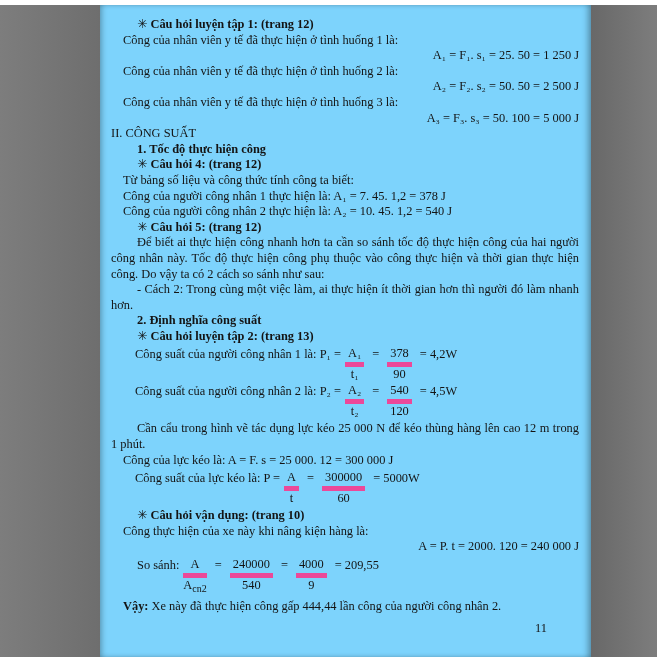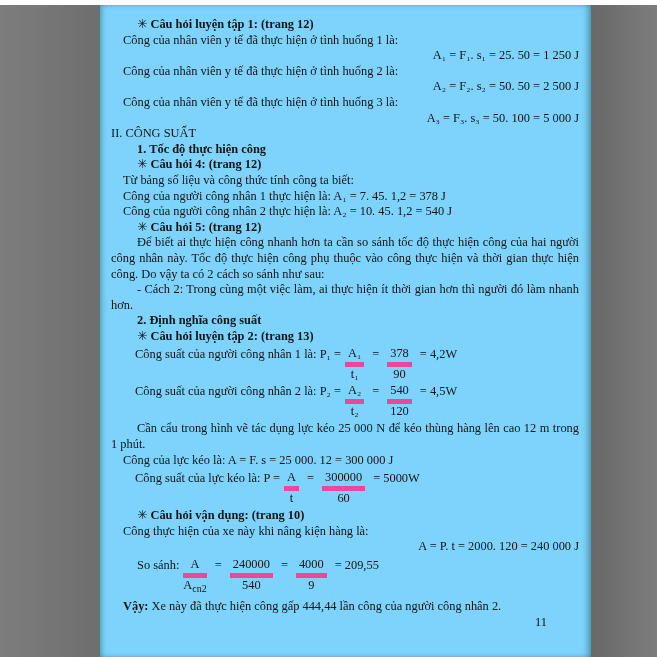--- a/index.html
+++ b/index.html
@@ -31,21 +31,21 @@
   .formula { text-align:right; }
   .sec-title { font-weight:normal; }
   .frac-line { display:flex; margin:3px 0 3px 24px; }
   .frac-line.indent-line { margin-left:26px; }
   .frac-line .op { margin:0 4px; white-space:pre; }
   .frac { display:inline-block; text-align:center; margin:0 4px; }
   .frac .num { display:block; border-bottom:5px solid #ec4899; padding:0 3px 1px; line-height:13.5px; }
   .frac .den { display:block; padding-top:1px; line-height:13.5px; }
   .frac sub { font-size:10px; }
   .conclusion .h-inline { font-weight:bold; }
-  .page-number { position:absolute; bottom:26px; right:44px; }
+  .page-number { position:absolute; bottom:20px; right:44px; }
 </style>
 </head>
 <body>
 
 <div class="scene">
   <div class="top-strip"></div>
   <div class="scan-row">
     <div class="scan-margin left"></div>
 
     <div class="page">

